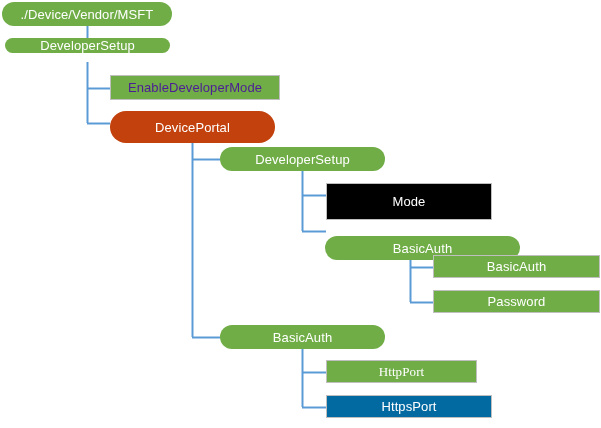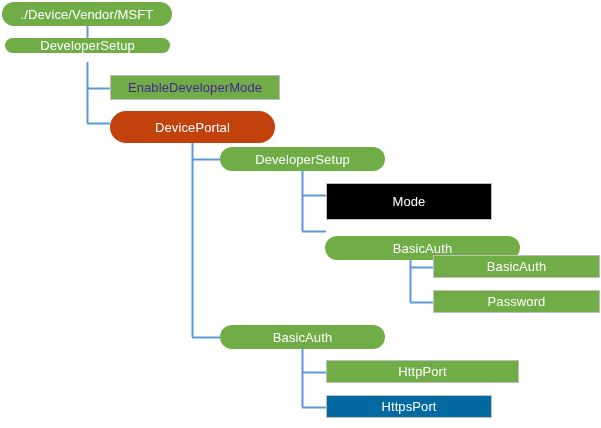--- a/index.html
+++ b/index.html
@@ -95,20 +95,20 @@
       </div>
       <div class="node rect" style="left: 433px; top: 255px; width: 167px; height: 23px; background: rgb(112, 173, 71); color: rgb(255, 255, 255); border-color: rgb(191, 191, 191);">
         <span class="node-label">BasicAuth</span>
       </div>
       <div class="node rect" style="left: 433px; top: 290px; width: 167px; height: 23px; background: rgb(112, 173, 71); color: rgb(255, 255, 255); border-color: rgb(191, 191, 191);">
         <span class="node-label">Password</span>
       </div>
       <div class="node pill" style="left: 220px; top: 325px; width: 165px; height: 24px; background: rgb(112, 173, 71); color: rgb(255, 255, 255);">
         <span class="node-label">BasicAuth</span>
       </div>
-      <div class="node rect" style="left: 326px; top: 360px; width: 193px; height: 23px; background: rgb(112, 173, 71); color: rgb(255, 255, 255); border-color: rgb(191, 191, 191);">
+      <div class="node rect" style="left: 326px; top: 360px; width: 151px; height: 23px; background: rgb(112, 173, 71); color: rgb(255, 255, 255); border-color: rgb(191, 191, 191); font-family: Liberation Serif, serif;">
         <span class="node-label">HttpPort</span>
       </div>
       <div class="node rect" style="left: 326px; top: 395px; width: 166px; height: 23px; background: #0369a1; color: rgb(255, 255, 255); border-color: rgb(191, 191, 191);">
         <span class="node-label">HttpsPort</span>
       </div>
     </div>
 </div>
 
 </body></html>

